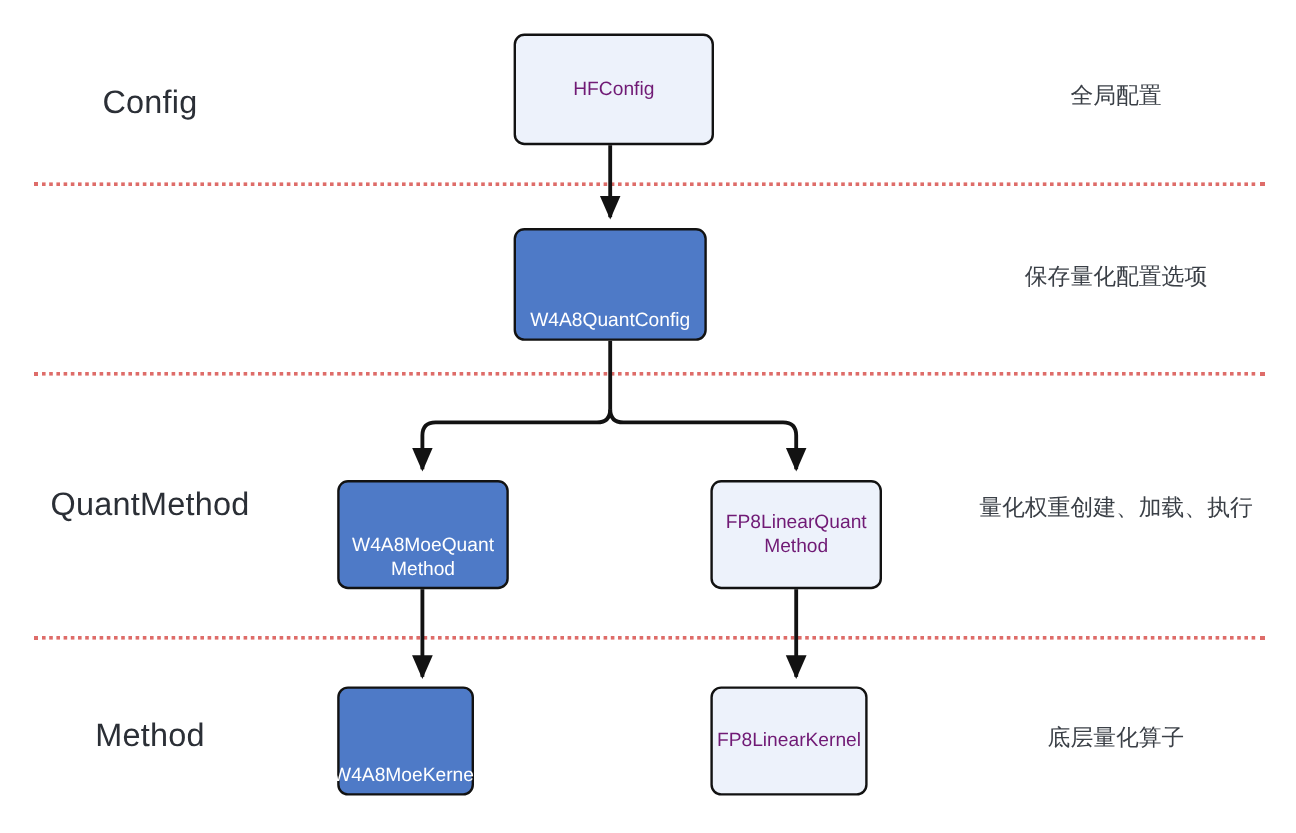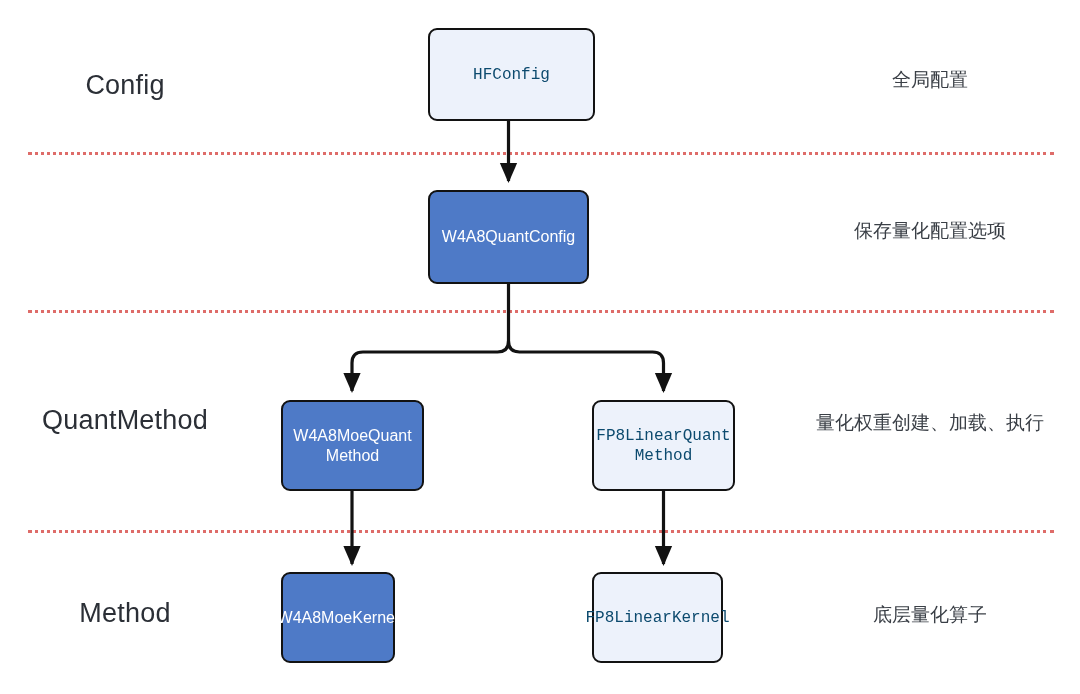--- a/index.html
+++ b/index.html
@@ -59,26 +59,26 @@
     display: flex;
     align-items: center;
     justify-content: center;
     text-align: center;
     line-height: 1.25;
     font-size: 16px;
     padding: 4px 6px;
   }
   .node.light {
     background: #edf2fb;
-    color: #0c4a6e;
-    font-family: Liberation Mono, monospace;
+    color: #701a75;
   }
   .node.blue {
     background: #4e7ac7;
     color: #ffffff;
+    align-items: flex-end;
   }
   .node-label {
     display: block;
     white-space: pre-line;
   }
   
   #edges {
     position: absolute;
     left: 0;
     top: 0;

